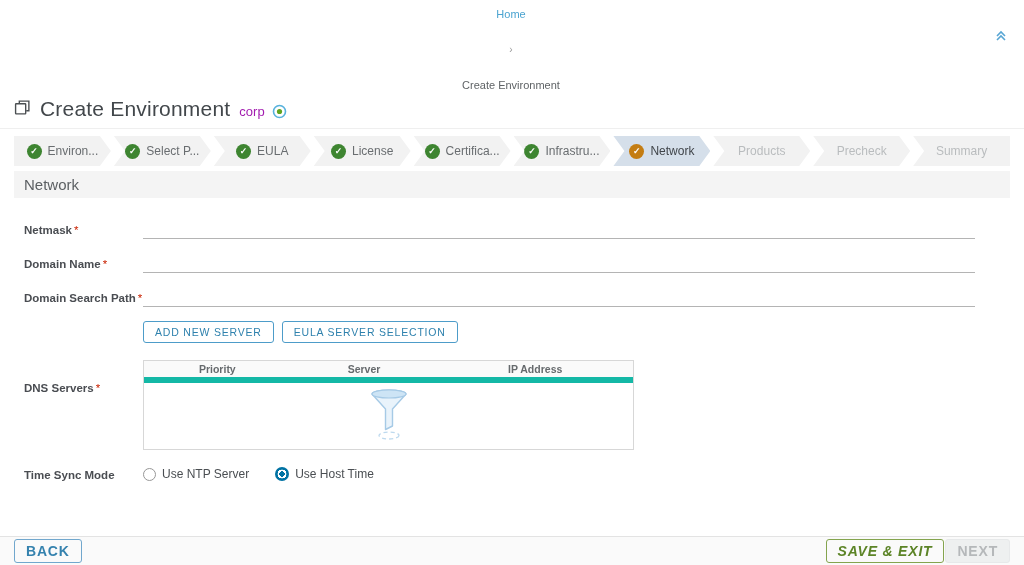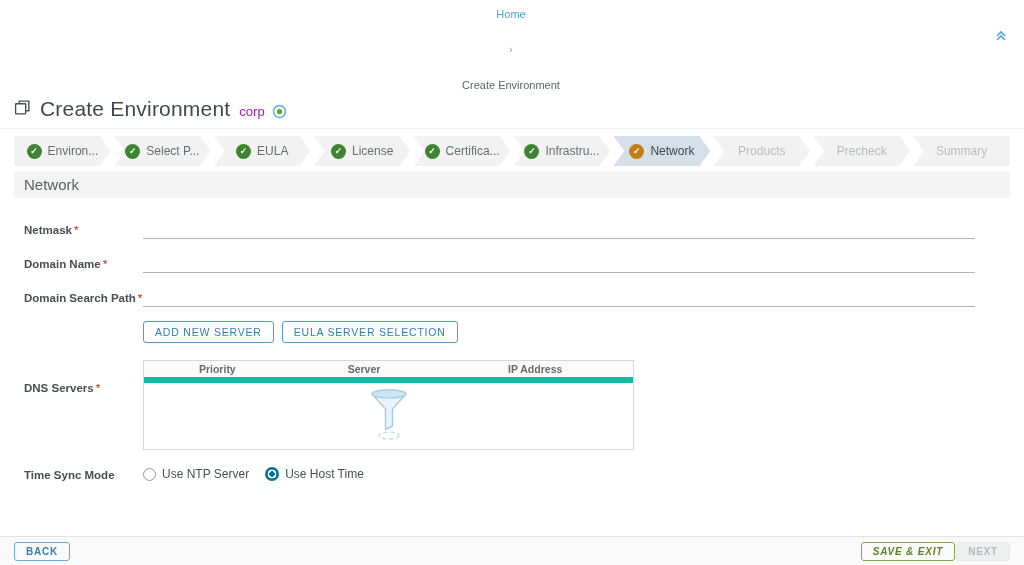--- a/index.html
+++ b/index.html
@@ -50,30 +50,30 @@
           letter-spacing:0.8px; padding:4px 11px; cursor:pointer; font-family:inherit; }
   .dns-row { margin-bottom:0; }
   .dns-row .flabel { padding-top:22px; }
   .dns-table { width:491px; border:1px solid #d7d7d7; background:#fff; }
   .thead { display:flex; background:#fafafa; border-bottom:6px solid #14b8a6; height:22px; align-items:center; }
   .th { font-size:10.5px; color:#666a6d; font-weight:700; text-align:center; }
   .th:nth-child(1){ width:30%; } .th:nth-child(2){ width:30%; } .th:nth-child(3){ width:40%; }
   .tbody { height:66px; display:flex; align-items:center; justify-content:center; }
   .ts-row { margin-top:17px; }
   .ts-row .flabel { padding-top:2px; }
-  .radios { display:flex; align-items:center; gap:16px; }
+  .radios { display:flex; align-items:center; gap:26px; }
   .radio { display:inline-flex; align-items:center; font-size:12px; color:#4a4e52; cursor:pointer; }
   .rb { width:13px; height:13px; border-radius:50%; border:1px solid #979797; background:#fff;
         margin-right:6px; flex:none; }
   .rb.checked { width:14px; height:14px; border:none;
         background: radial-gradient(circle, #0072a3 0 2.6px, #ffffff 2.9px 4.3px, #0072a3 4.6px 100%); }
 
   
   footer { height:28px; background:#fafafa; display:flex; align-items:center; padding:0 14px; }
-  .fbtn { font-size:10px; letter-spacing:0.8px; font-weight:700; padding:3px 11px; border-radius:3px;
+  .fbtn { font-size:14px; letter-spacing:0.8px; font-weight:700; padding:3px 11px; border-radius:3px;
           cursor:pointer; font-family:inherit; }
   .fbtn.back { border:1px solid #71a7cd; color:#3582ae; background:transparent; }
   .spacer { flex:1; }
   .fbtn.save { border:1px solid #84a44e; color:#5c8427; background:transparent; margin-right:1px;font-style:italic; }
   .fbtn.next { border:1px solid #e7e9ea; background:#eef0f0; color:#b5b8ba; cursor:default; }
 </style>
 </head>
 <body>
 
 <div class="content">

